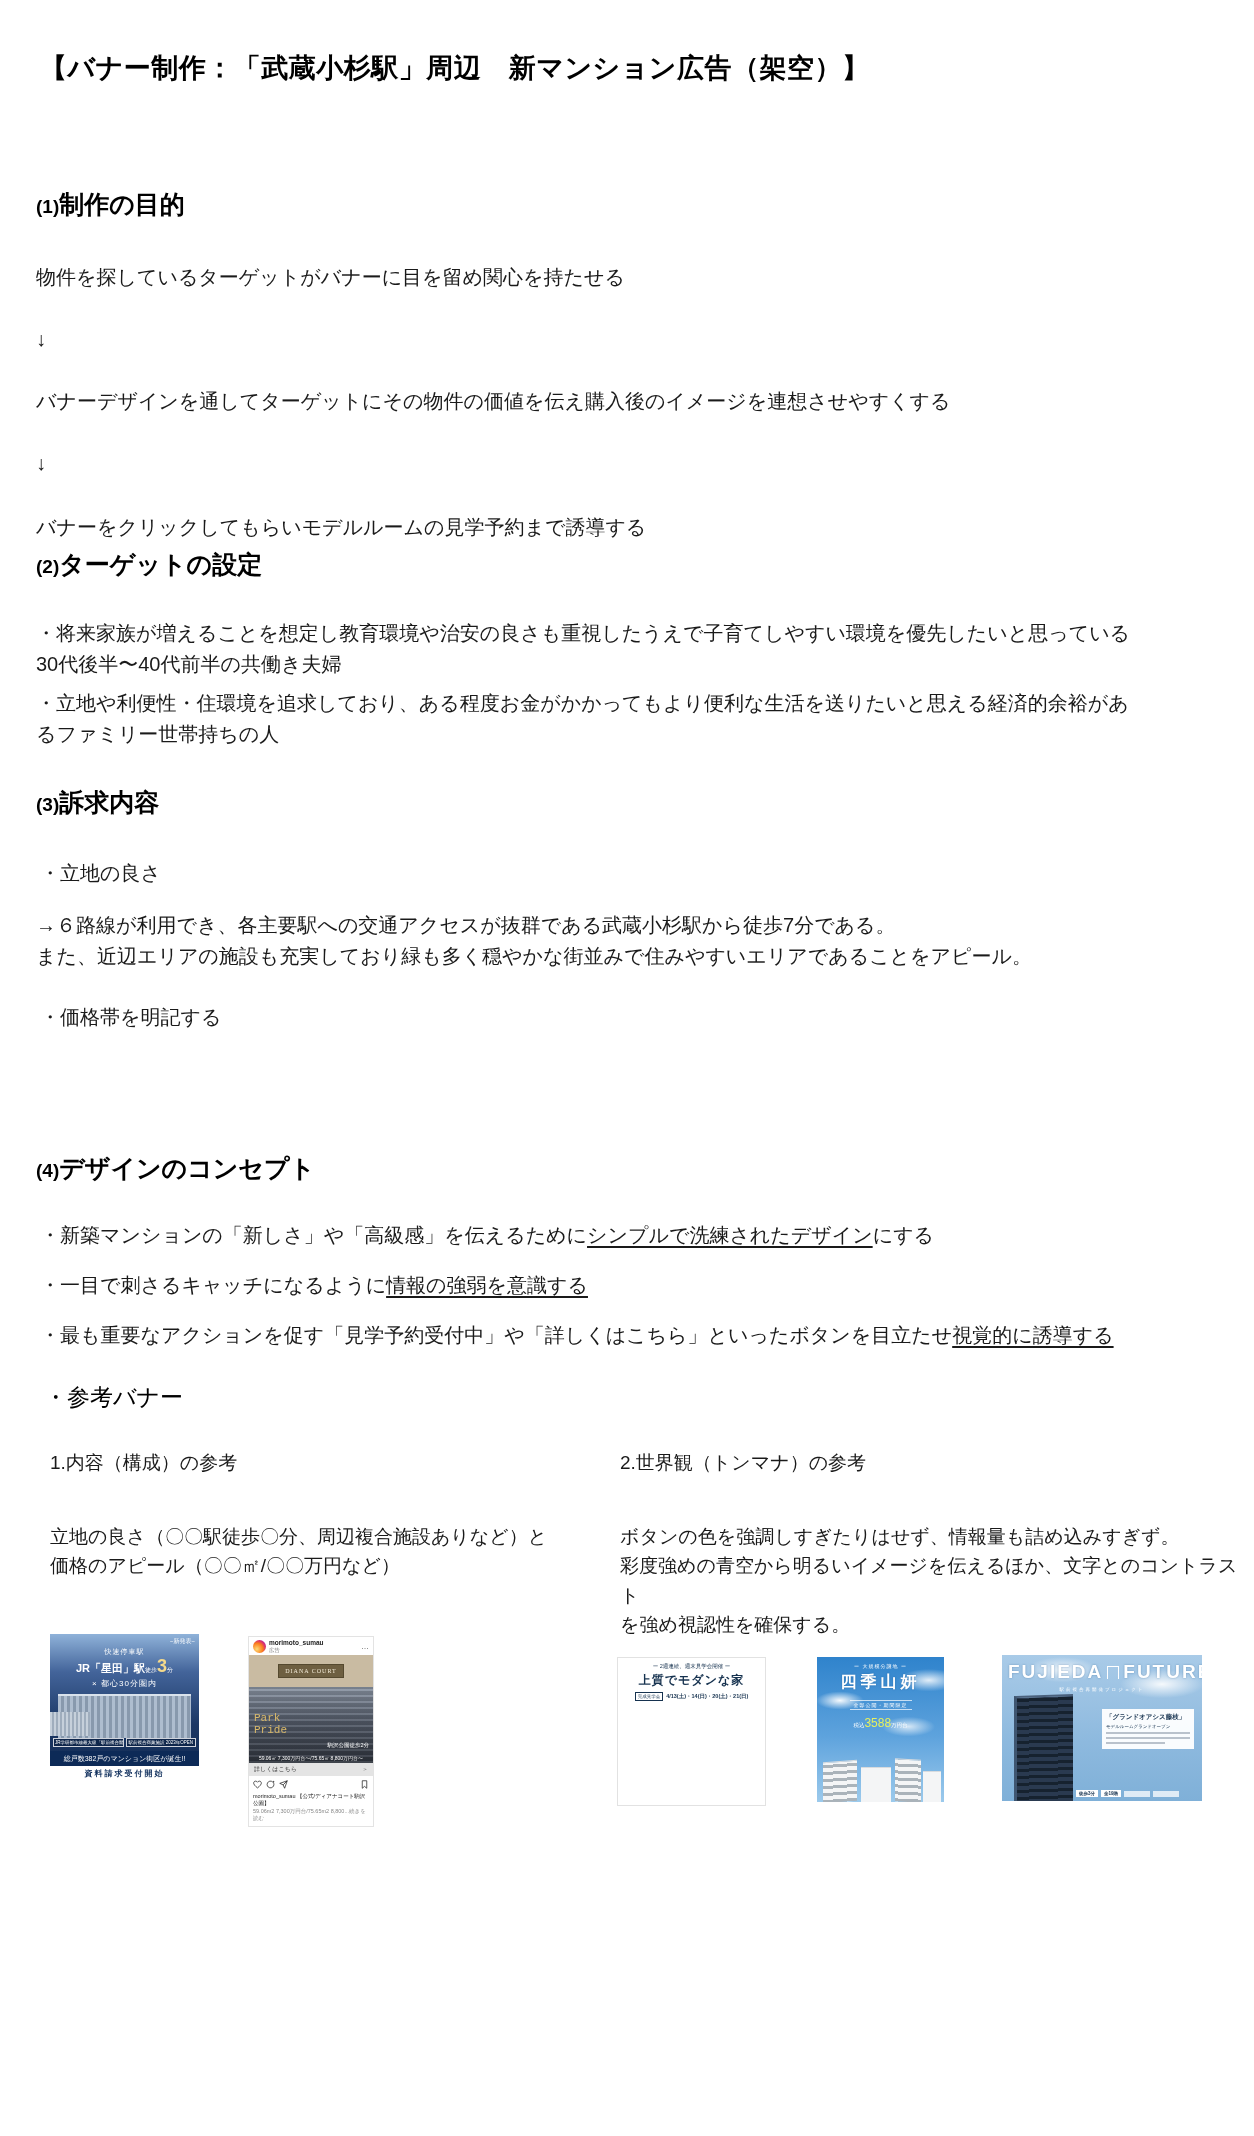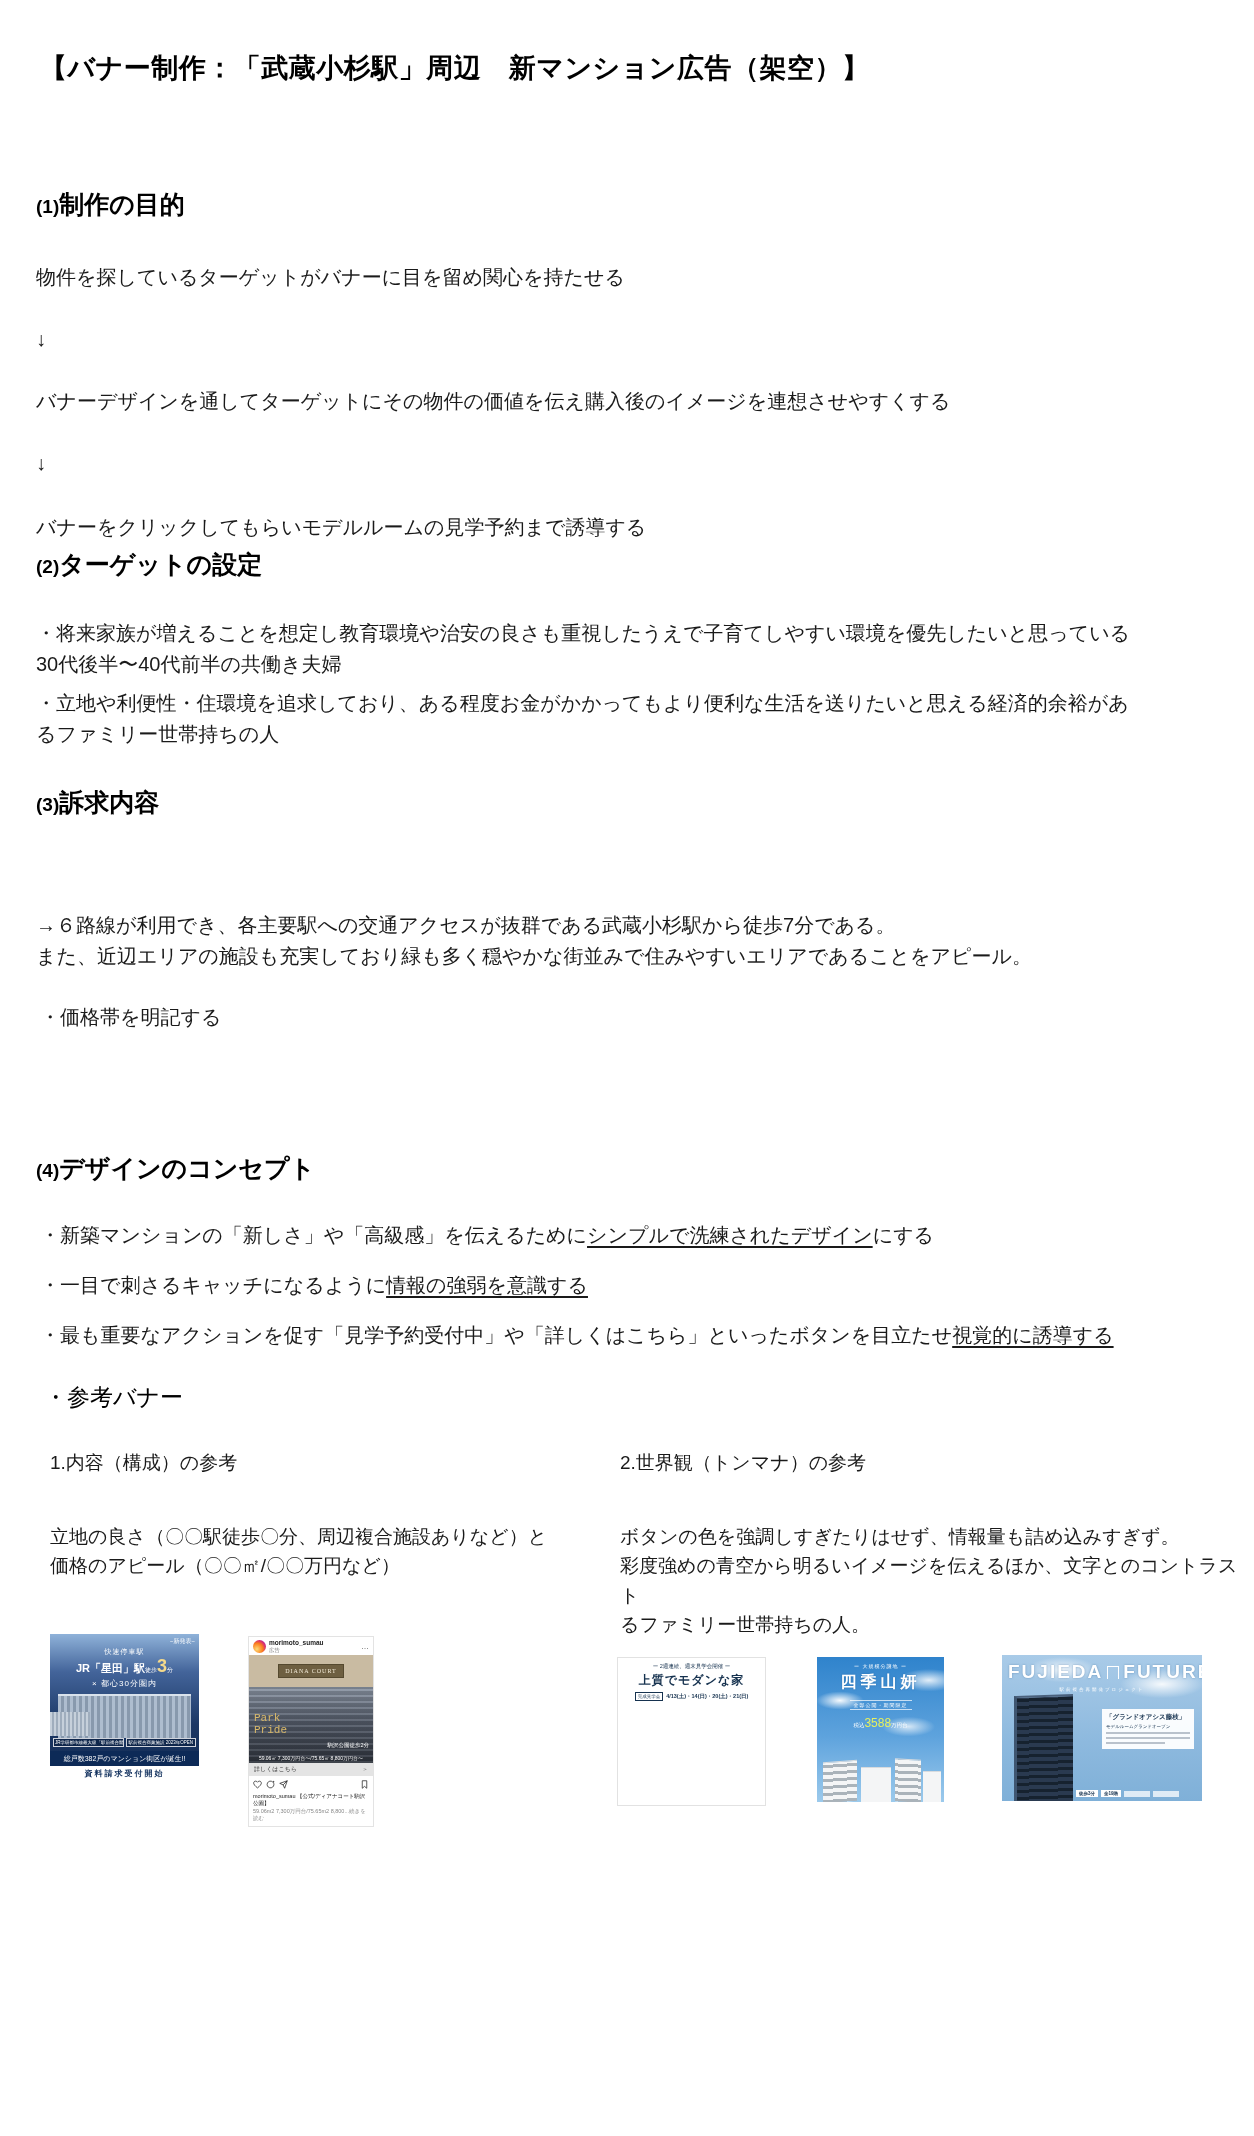--- a/index.html
+++ b/index.html
@@ -137,37 +137,38 @@
   <p class="abs t" style="top:448px;left:36px;">↓</p>
   <p class="abs t" style="top:512px;left:36px;">バナーをクリックしてもらいモデルルームの見学予約まで誘導する</p>
 
   <h2 class="abs h" style="top:548px;left:36px;"><span class="sn">(2)</span><span>ターゲットの設定</span></h2>
   <p class="abs t" style="top:618px;left:36px;">・将来家族が増えることを想定し教育環境や治安の良さも重視したうえで子育てしやすい環境を優先したいと思っている
 30代後半〜40代前半の共働き夫婦</p>
   <p class="abs t" style="top:688px;left:36px;">・立地や利便性・住環境を追求しており、ある程度お金がかかってもより便利な生活を送りたいと思える経済的余裕があ
 るファミリー世帯持ちの人</p>
 
   <h2 class="abs h" style="top:786px;left:36px;"><span class="sn">(3)</span><span>訴求内容</span></h2>
+  <p class="abs t" style="top:858px;left:40px;">・立地の良さ</p>
   <p class="abs t" style="top:910px;left:36px;">→６路線が利用でき、各主要駅への交通アクセスが抜群である武蔵小杉駅から徒歩7分である。
 また、近辺エリアの施設も充実しており緑も多く穏やかな街並みで住みやすいエリアであることをアピール。</p>
   <p class="abs t" style="top:1002px;left:40px;">・価格帯を明記する</p>
 
   <h2 class="abs h" style="top:1152px;left:36px;"><span class="sn">(4)</span><span>デザインのコンセプト</span></h2>
   <p class="abs t" style="top:1220px;left:40px;"><span>・新築マンションの「新しさ」や「高級感」を伝えるために</span><span class="ul">シンプルで洗練されたデザイン</span><span>にする</span></p>
   <p class="abs t" style="top:1270px;left:40px;"><span>・一目で刺さるキャッチになるように</span><span class="ul">情報の強弱を意識する</span></p>
   <p class="abs t" style="top:1320px;left:40px;"><span>・最も重要なアクションを促す「見学予約受付中」や「詳しくはこちら」といったボタンを目立たせ</span><span class="ul">視覚的に誘導する</span></p>
 
   <h2 class="abs refh" style="top:1382px;left:44px;">・参考バナー</h2>
   <p class="abs colt" style="top:1450px;left:50px;">1.内容（構成）の参考</p>
   <p class="abs colt" style="top:1450px;left:620px;">2.世界観（トンマナ）の参考</p>
   <p class="abs colp" style="top:1522px;left:50px;width:540px;">立地の良さ（〇〇駅徒歩〇分、周辺複合施設ありなど）と
 価格のアピール（〇〇㎡/〇〇万円など）</p>
   <p class="abs colp" style="top:1522px;left:620px;width:620px;">ボタンの色を強調しすぎたりはせず、情報量も詰め込みすぎず。
 彩度強めの青空から明るいイメージを伝えるほか、文字とのコントラスト
-るファミリー世帯持ちの人。</p>
+を強め視認性を確保する。</p>
 
   <div class="bnr b1" style="left:50px;top:1634px;">
     <div class="b1-tag">−新発表−</div>
     <div class="b1-exp">快速停車駅</div>
     <div class="b1-sta">
       <span>JR「星田」駅</span><span class="sm">徒歩</span><span class="big">3</span><span class="sm">分</span>
     </div>
     <div class="b1-metro">× 都心30分圏内</div>
     <div class="b1-bldg"></div>
     <div class="b1-bldg2"></div>

